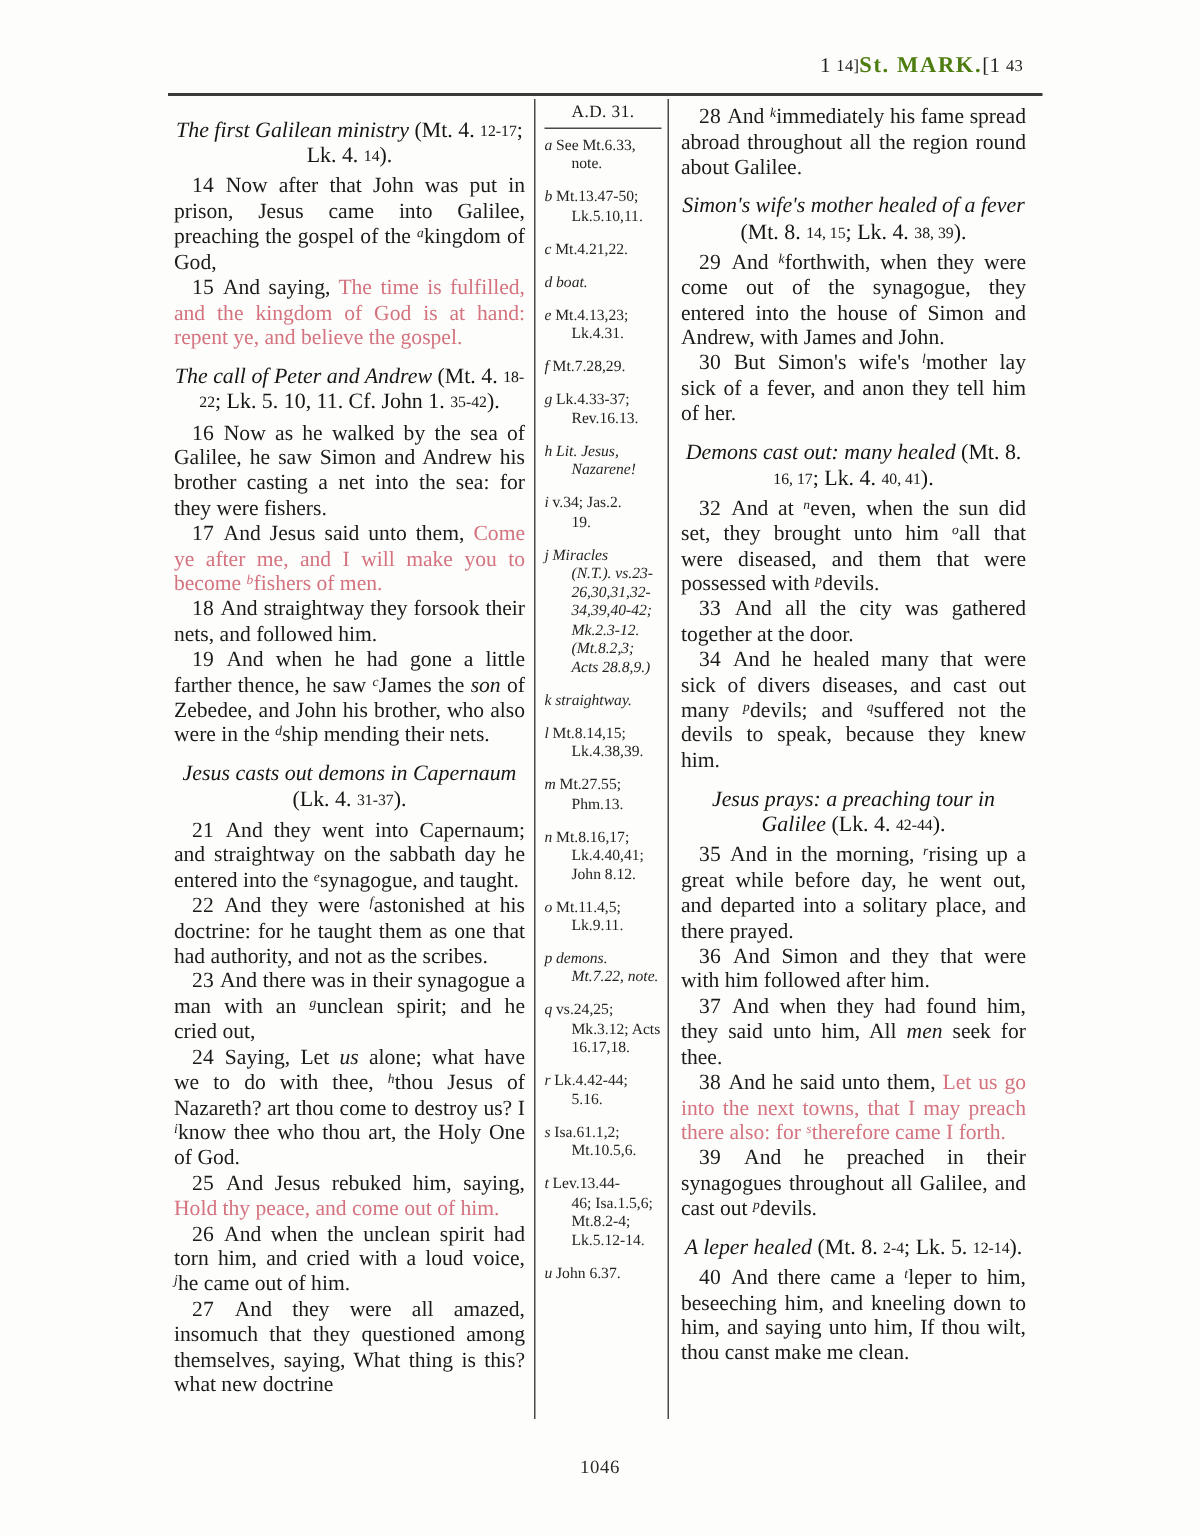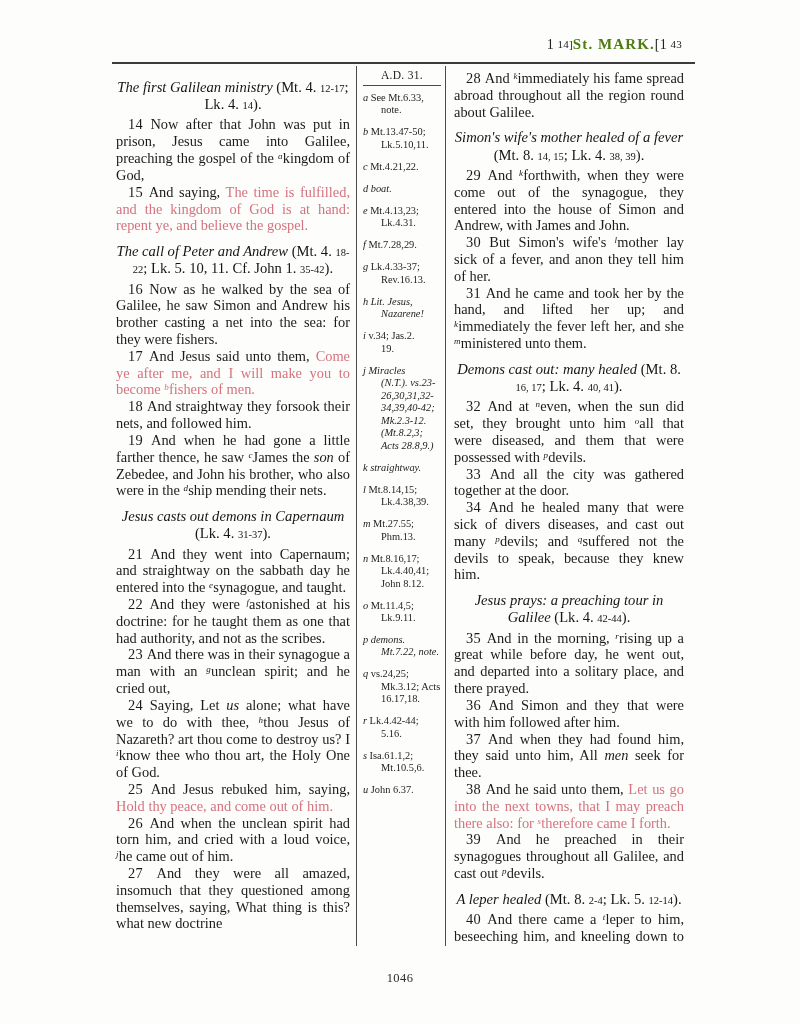--- a/index.html
+++ b/index.html
@@ -216,30 +216,30 @@
           <div class="ref-item"><span class="letter">j</span><span class="itl">Miracles</span><span class="cont itl">(N.T.). vs.23-26,30,31,32-34,39,40-42; Mk.2.3-12. (Mt.8.2,3; Acts 28.8,9.)</span></div>
           <div class="ref-item"><span class="letter">k</span><span class="itl">straightway.</span></div>
           <div class="ref-item"><span class="letter">l</span><span>Mt.8.14,15;</span><span class="cont">Lk.4.38,39.</span></div>
           <div class="ref-item"><span class="letter">m</span><span>Mt.27.55;</span><span class="cont">Phm.13.</span></div>
           <div class="ref-item"><span class="letter">n</span><span>Mt.8.16,17;</span><span class="cont">Lk.4.40,41; John 8.12.</span></div>
           <div class="ref-item"><span class="letter">o</span><span>Mt.11.4,5;</span><span class="cont">Lk.9.11.</span></div>
           <div class="ref-item"><span class="letter">p</span><span class="itl">demons.</span><span class="cont itl">Mt.7.22, note.</span></div>
           <div class="ref-item"><span class="letter">q</span><span>vs.24,25;</span><span class="cont">Mk.3.12; Acts 16.17,18.</span></div>
           <div class="ref-item"><span class="letter">r</span><span>Lk.4.42-44;</span><span class="cont">5.16.</span></div>
           <div class="ref-item"><span class="letter">s</span><span>Isa.61.1,2;</span><span class="cont">Mt.10.5,6.</span></div>
+          <div class="ref-item"><span class="letter">t</span><span>Lev.13.44-</span><span class="cont">46; Isa.1.5,6; Mt.8.2-4; Lk.5.12-14.</span></div>
           <div class="ref-item"><span class="letter">u</span><span>John 6.37.</span></div>
         </div>
     </div>
 
     <div class="col-text right" id="right-col">
         <p class="v"><span class="num">28 </span><span>And </span><sup class="mk">k</sup><span>immediately his fame spread abroad throughout all the region round about Galilee.</span></p>
         <div class="heading left-flush"><span>Simon's wife's mother healed of a fever </span><span class="ref">(Mt. 8. <span class="tiny">14, 15</span>; Lk. 4. <span class="tiny">38, 39</span>).</span></div>
         <p class="v"><span class="num">29 </span><span>And </span><sup class="mk">k</sup><span>forthwith, when they were come out of the synagogue, they entered into the house of Simon and Andrew, with James and John.</span></p>
         <p class="v"><span class="num">30 </span><span>But Simon's wife's </span><sup class="mk">l</sup><span>mother lay sick of a fever, and anon they tell him of her.</span></p>
-        <p class="v"><span class="num">31 </span><span>And he came and took her by the hand, and lifted her up; and </span><sup class="mk">k</sup><span>immediately the fever left her, and she </span><sup class="mk">m</sup><span>ministered unto them.</span></p>
         <div class="heading left-flush"><span>Demons cast out: many healed </span><span class="ref">(Mt. 8. <span class="tiny">16, 17</span>; Lk. 4. <span class="tiny">40, 41</span>).</span></div>
         <p class="v"><span class="num">32 </span><span>And at </span><sup class="mk">n</sup><span>even, when the sun did set, they brought unto him </span><sup class="mk">o</sup><span>all that were diseased, and them that were possessed with </span><sup class="mk">p</sup><span>devils.</span></p>
         <p class="v"><span class="num">33 </span><span>And all the city was gathered together at the door.</span></p>
         <p class="v"><span class="num">34 </span><span>And he healed many that were sick of divers diseases, and cast out many </span><sup class="mk">p</sup><span>devils; and </span><sup class="mk">q</sup><span>suffered not the devils to speak, because they knew him.</span></p>
         <div class="heading left-flush"><span>Jesus prays: a preaching tour in Galilee </span><span class="ref">(Lk. 4. <span class="tiny">42-44</span>).</span></div>
         <p class="v"><span class="num">35 </span><span>And in the morning, </span><sup class="mk">r</sup><span>rising up a great while before day, he went out, and departed into a solitary place, and there prayed.</span></p>
         <p class="v"><span class="num">36 </span><span>And Simon and they that were with him followed after him.</span></p>
         <p class="v"><span class="num">37 </span><span>And when they had found him, they said unto him, All </span><span class="it">men</span><span> seek for thee.</span></p>
         <p class="v"><span class="num">38 </span><span>And he said unto them, </span><span class="red">Let us go into the next towns, that I may preach there also: for </span><sup class="mk red">s</sup><span class="red">therefore came I forth.</span></p>
         <p class="v"><span class="num">39 </span><span>And he preached in their synagogues throughout all Galilee, and cast out </span><sup class="mk">p</sup><span>devils.</span></p>

